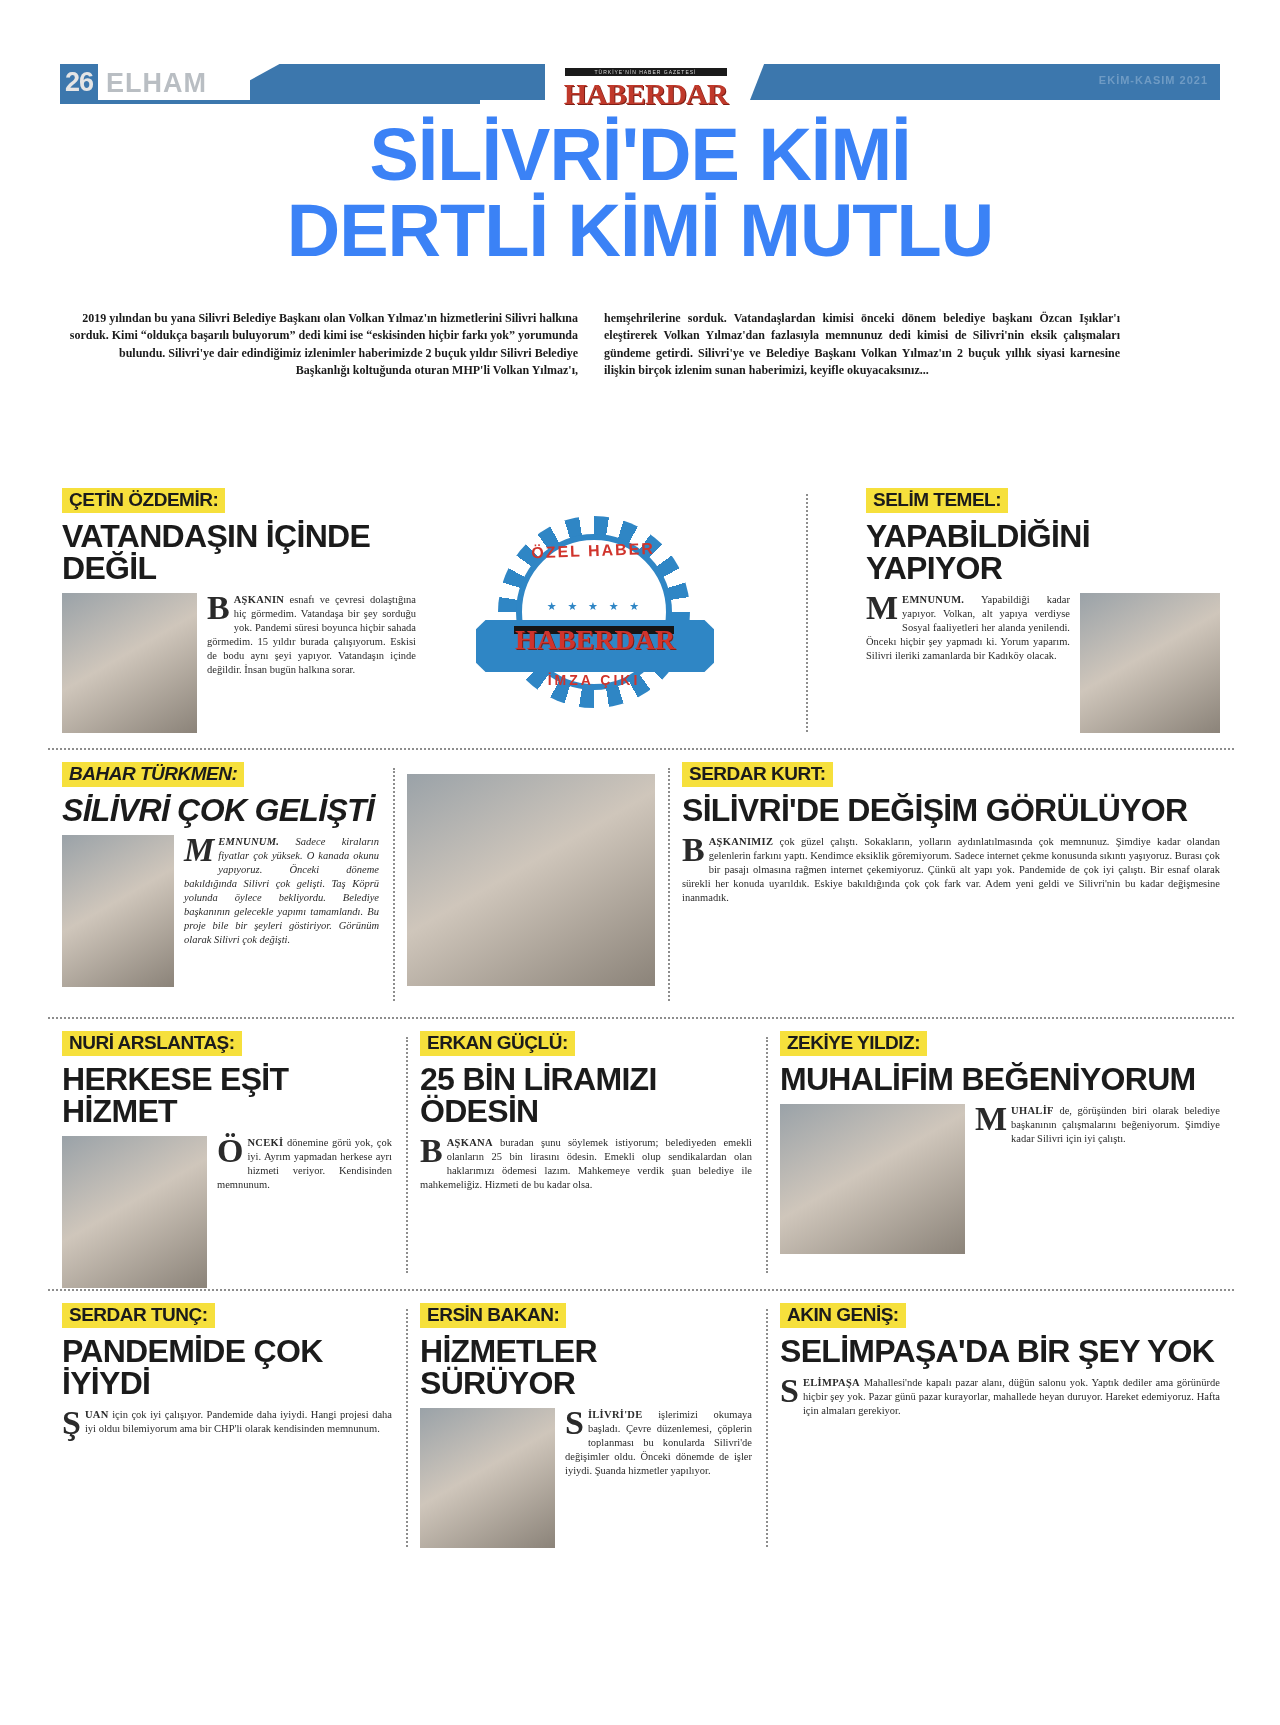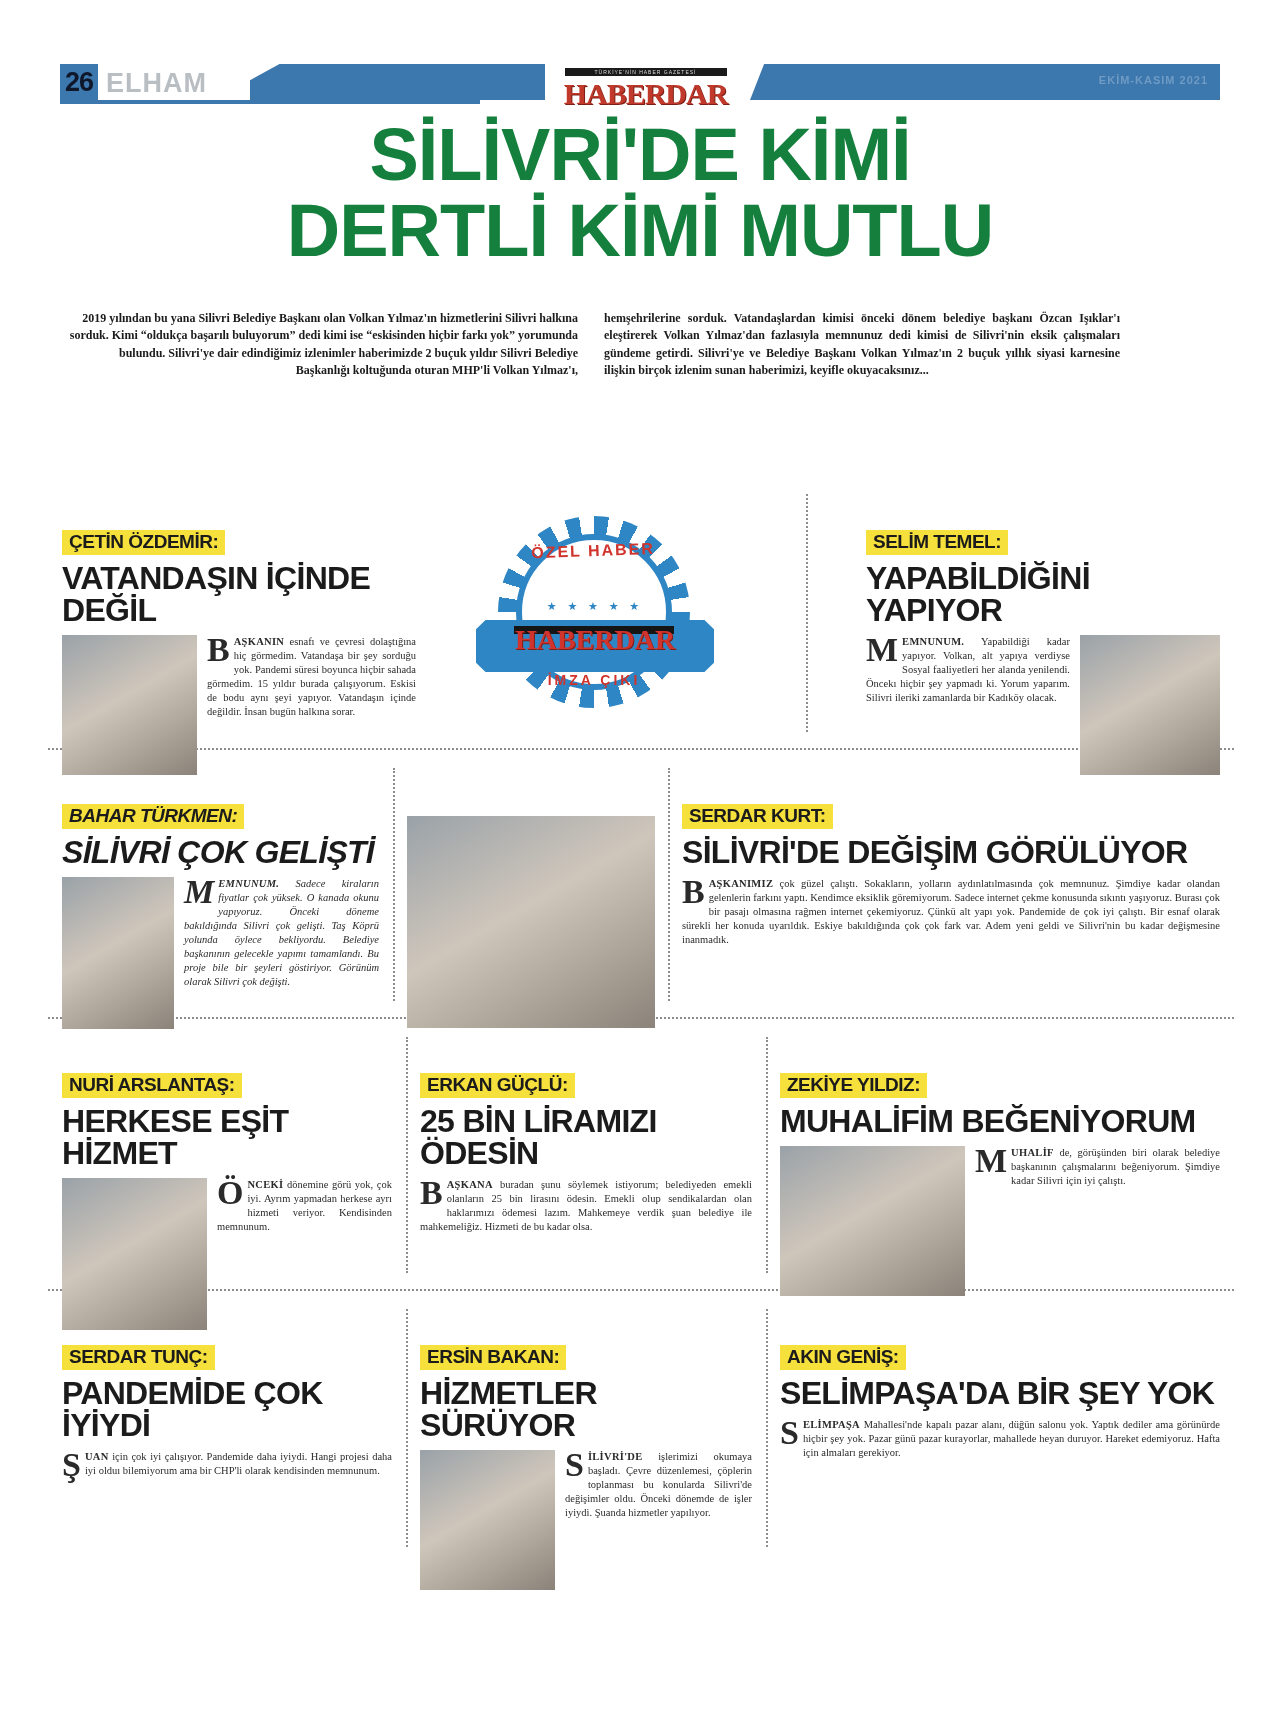--- a/index.html
+++ b/index.html
@@ -1,54 +1,54 @@
 <!DOCTYPE html>
 <html lang="tr"><head>
 <meta charset="utf-8">
 <style>
   html,body{margin:0;padding:0;background:#ffffff;}
   body{width:1280px;height:1725px;position:relative;font-family:"Liberation Serif",serif;color:#1b1b1b;overflow:hidden;}
 
   
   .masthead{position:absolute;left:60px;top:62px;width:1160px;height:42px;}
   .mh-left-box{position:absolute;left:0;top:2px;width:38px;height:36px;background:#3c77ad;
-        color:#0f172a;font-family:"Liberation Sans",sans-serif;font-weight:bold;font-size:27px;
+        color:#e5e5e5;font-family:"Liberation Sans",sans-serif;font-weight:bold;font-size:27px;
         display:flex;align-items:center;justify-content:center;letter-spacing:-1px;}
   .mh-haber{position:absolute;left:46px;top:6px;font-family:"Liberation Sans",sans-serif;
         font-weight:bold;font-size:27px;color:#b9bec3;letter-spacing:1px;}
   .mh-bar1{position:absolute;left:190px;top:2px;width:295px;height:36px;background:#3c77ad;
         clip-path:polygon(10% 0,100% 0,100% 100%,0 100%,0 45%);}
   .mh-underline{position:absolute;left:0;top:38px;width:420px;height:4px;background:#3c77ad;}
   .mh-bar2{position:absolute;left:690px;top:2px;width:470px;height:36px;background:#3c77ad;
         clip-path:polygon(3% 0,100% 0,100% 100%,0 100%);}
   .mh-logo{position:absolute;left:483px;top:0px;width:205px;height:42px;text-align:center;}
   .mh-logo .tiny{font-family:"Liberation Sans",sans-serif;font-size:5px;letter-spacing:1px;
         color:#222;background:#1a1a1a;color:#ddd;display:inline-block;padding:1px 6px;width:150px;
         overflow:hidden;white-space:nowrap;}
   .mh-logo .big{font-family:"Liberation Serif",serif;font-weight:bold;font-size:30px;color:#c0392b;
         letter-spacing:-1px;line-height:0.95;text-shadow:1px 1px 0 #7d1f16;}
   .mh-date{position:absolute;right:12px;top:12px;font-family:"Liberation Sans",sans-serif;
         font-size:11px;font-weight:bold;color:#6f9bc4;letter-spacing:1px;}
 
   
   .headline{position:absolute;left:60px;top:120px;width:1160px;text-align:center;
-        font-family:"Liberation Sans",sans-serif;font-weight:bold;color:#15803d;
+        font-family:"Liberation Sans",sans-serif;font-weight:bold;color:#3b82f6;
         font-size:74px;line-height:0.95;letter-spacing:-1px;}
   .headline .l2{display:block;margin-top:6px;}
 
   
   .intro{position:absolute;left:62px;top:310px;width:1058px;display:flex;gap:26px;}
   .intro .col{width:516px;font-family:"Liberation Serif",serif;font-weight:bold;
         font-size:12px;line-height:1.44;text-align:justify;}
   .intro .col.first{text-align:right;}
 
   
   .grid{position:absolute;left:48px;top:488px;width:1186px;}
   .row{display:flex;position:relative;}
-  .card{position:relative;box-sizing:border-box;padding:0 14px;margin-top:42px;}
+  .card{position:relative;box-sizing:border-box;padding:0 14px;}
   .vdash{position:absolute;top:6px;bottom:6px;width:0;border-left:2px dotted #8d8d8d;}
   .hdash{width:100%;height:0;border-top:2px dotted #8d8d8d;margin:10px 0 12px 0;}
 
   .tag{display:inline-block;background:#f6e03c;color:#1b1b1b;font-family:"Liberation Sans",sans-serif;
        font-weight:bold;font-size:19px;letter-spacing:-.5px;padding:1px 7px 2px 7px;}
   .chead{font-family:"Liberation Sans",sans-serif;font-weight:bold;font-size:32px;
        letter-spacing:-.7px;margin:7px 0 9px 0;line-height:1;}
   .cbody{display:flex;gap:10px;}
   .photo{flex:none;background:#b9b4ae;background-image:linear-gradient(150deg,#9aa2a8 0%,#cfc6bb 45%,#8b8379 100%);
        border:0;}

